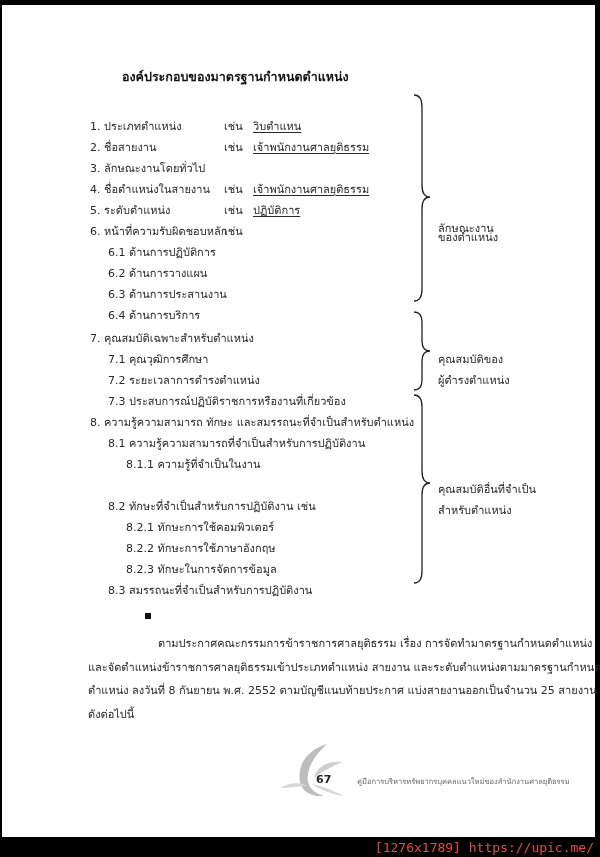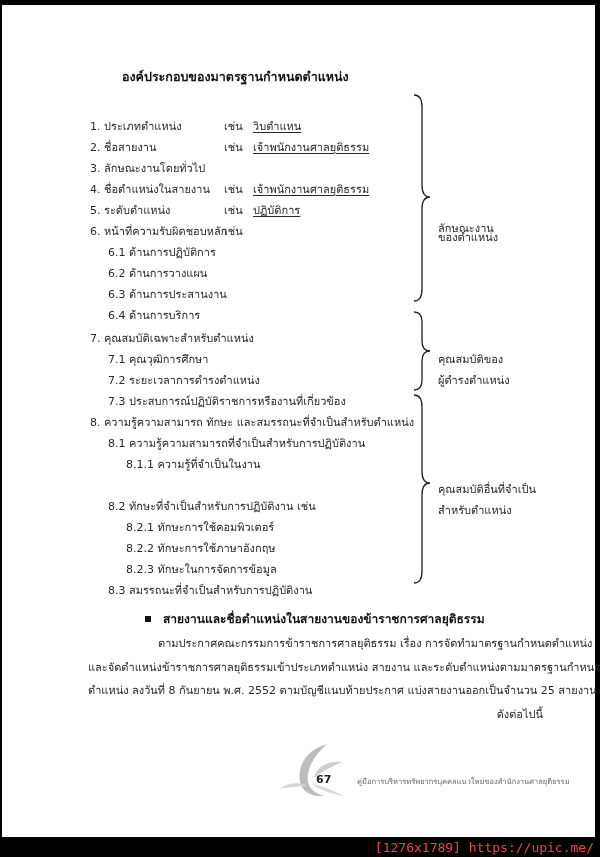--- a/index.html
+++ b/index.html
@@ -6,21 +6,21 @@
   body { width:600px; height:857px; background:#000; position:relative; overflow:hidden;
          font-family:"DejaVu Sans","Liberation Sans",sans-serif; color:#222; }
   .page { position:absolute; left:2px; top:5px; width:593px; height:832px; background:#fff; }
   .t { position:absolute; font-size:11px; line-height:14px; white-space:nowrap; color:#2a2a2a;margin-top:20px; }
   .title { position:absolute; left:120px; top:62px; font-size:12.5px; font-weight:bold; color:#111; white-space:nowrap; }
   .ul { text-decoration:underline; text-underline-offset:2px; }
   .brace { position:absolute; }
   .section { position:absolute; left:143px; top:604px; font-size:12px; font-weight:bold; color:#111; white-space:nowrap; }
   .bullet { display:inline-block; width:6px; height:6px; background:#111; margin-right:12px; vertical-align:middle; position:relative; top:-1px; }
   .para { position:absolute; left:116px; top:627px; width:425px; font-size:11px; line-height:23.5px; color:#2a2a2a; }
-  .para .l { white-space:nowrap;text-align:right; }
+  .para .l { white-space:nowrap; }
   .footer-num { position:absolute; left:298px; top:768px; font-size:11px; font-weight:bold; color:#222;margin-left:16px; }
   .footer-text { position:absolute; left:355px; top:770px; font-size:7.5px; color:#666; white-space:nowrap; }
   .watermark { position:absolute; right:6px; bottom:2px; font-family:"DejaVu Sans Mono",monospace; font-size:13px; color:#ef4444; white-space:nowrap; }
 </style>
 </head>
 <body>
 
 <div class="page">
 
   <div class="title">องค์ประกอบของมาตรฐานกำหนดตำแหน่ง</div>
@@ -77,21 +77,21 @@
   <div class="t" style="left:124px;top:538px">8.2.3 ทักษะในการจัดการข้อมูล</div>
   <div class="t" style="left:106px;top:559px">8.3 สมรรถนะที่จำเป็นสำหรับการปฏิบัติงาน</div>
 
   <svg class="brace" style="left:410px;top:388px" width="22" height="192">
     <path d="M2 2 Q10 2 10 14 L10 78 Q10 90 18 90 Q10 90 10 102 L10 178 Q10 190 2 190" fill="none" stroke="#222" stroke-width="1.3"></path>
   </svg>
   <div class="t" style="left:436px;top:458px">คุณสมบัติอื่นที่จำเป็น</div>
   <div class="t" style="left:436px;top:479px">สำหรับตำแหน่ง</div>
 
   <div class="section">
-    <span class="bullet"></span><span>สายงานและชื่อตำแหน่งในสายงานของข้าราชการศาลยุติธรรม</span>
+    <span class="bullet"></span>
   </div>
 
   <div class="para">
     <div class="l" style="padding-left:40px">ตามประกาศคณะกรรมการข้าราชการศาลยุติธรรม เรื่อง การจัดทำมาตรฐานกำหนดตำแหน่ง</div>
     <div class="l" style="margin-left:-30px">และจัดตำแหน่งข้าราชการศาลยุติธรรมเข้าประเภทตำแหน่ง สายงาน และระดับตำแหน่งตามมาตรฐานกำหนด</div>
     <div class="l" style="margin-left:-30px">ตำแหน่ง ลงวันที่ 8 กันยายน พ.ศ. 2552 ตามบัญชีแนบท้ายประกาศ แบ่งสายงานออกเป็นจำนวน 25 สายงาน</div>
     <div class="l" style="margin-left:-30px">ดังต่อไปนี้</div>
   </div>
 
   <svg style="position:absolute;left:270px;top:735px" width="80" height="60">

